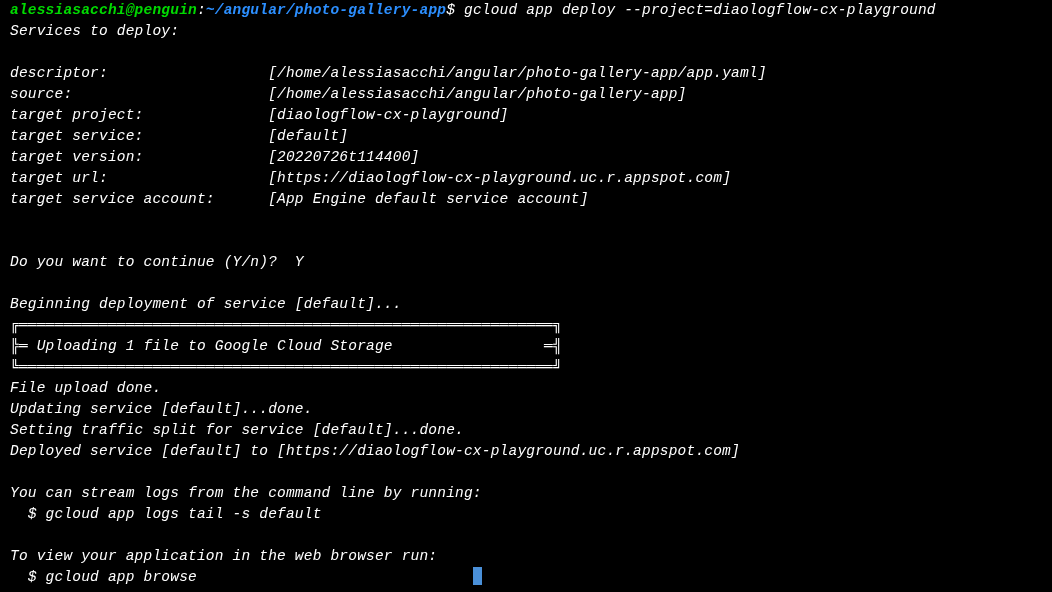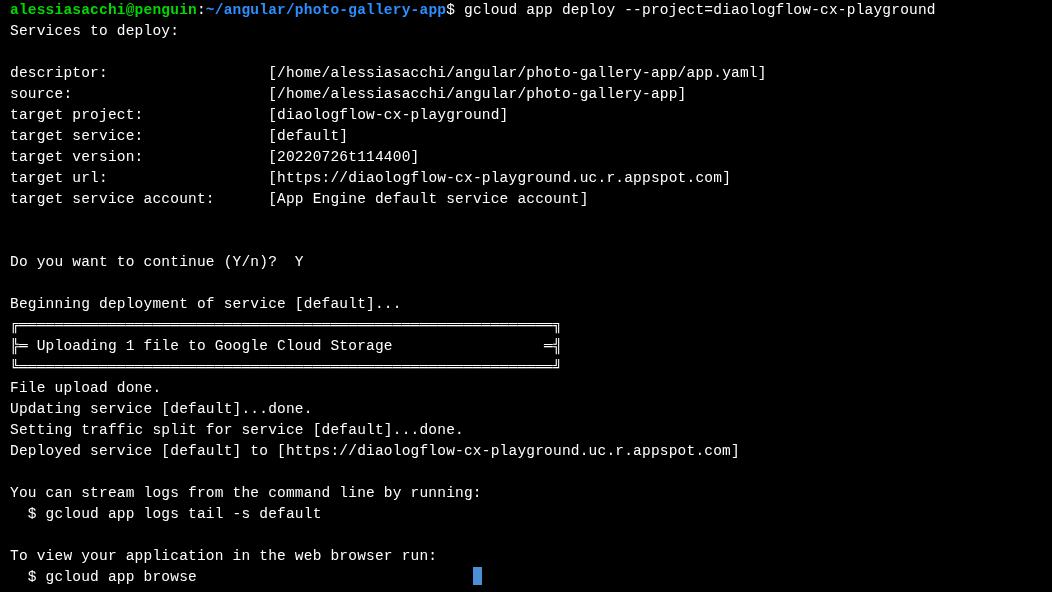--- a/index.html
+++ b/index.html
@@ -14,20 +14,21 @@
       font-size: 14.5px;
       line-height: 1.45;
       padding: 0 10px;
       letter-spacing: 0.2px;
       width: 1052px;
       height: 592px;
       overflow: hidden;
     }
     .terminal {
       white-space: pre;
+      font-style: italic;
     }
     .user {
       color: #00d900;
       font-weight: bold;
     }
     .colon {
       color: #ffffff;
     }
     .path {
       color: #2c8fff;

